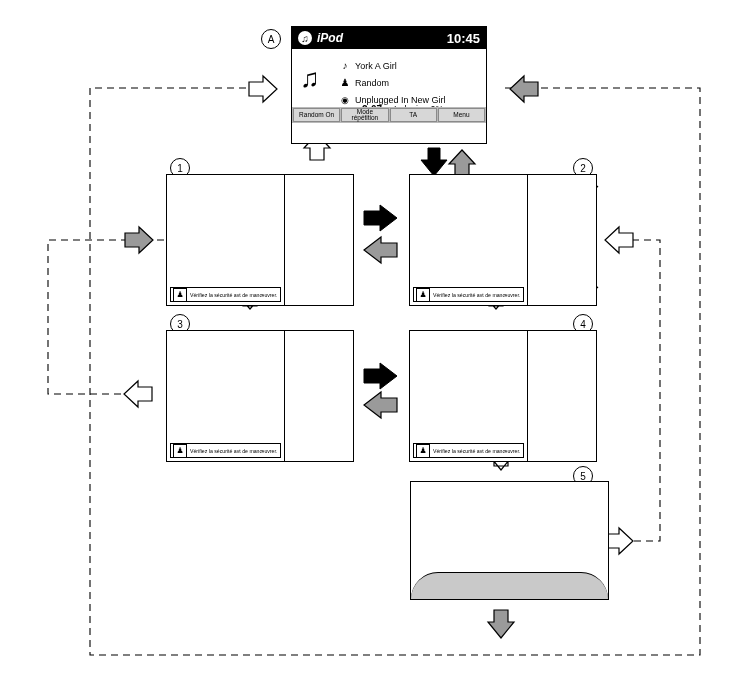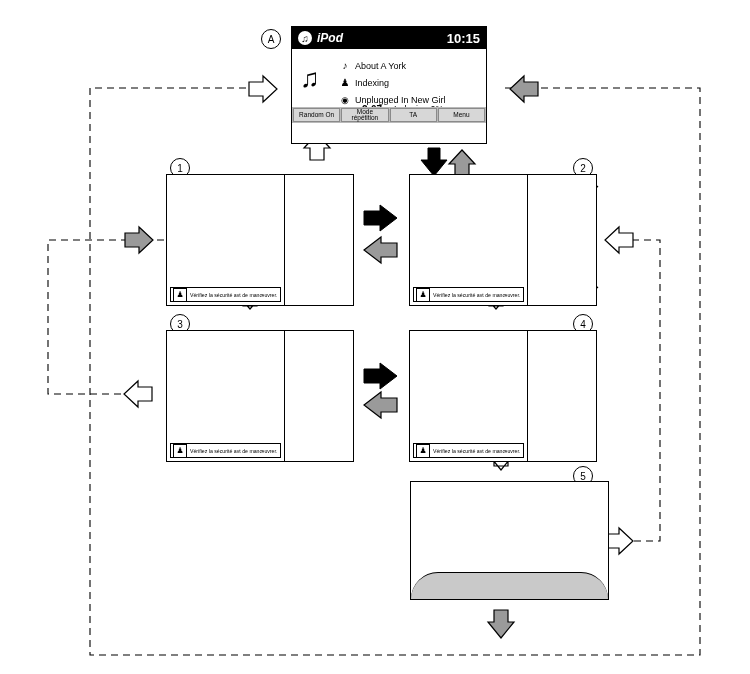--- a/index.html
+++ b/index.html
@@ -233,32 +233,32 @@
       </g>
     </g>
   </svg>
 
   <div class="num" style="left:261px;top:29px;">A</div>
 
   <div class="ipod">
     <div class="ipod-title">
       <span class="badge">♫</span>
       <span class="name">iPod</span>
-      <span class="clock">10:15</span>
+      <span class="clock">10:45</span>
     </div>
     <div class="ipod-body">
       <span class="note-icon">♫</span>
       <div class="meta">
         <div class="meta-row">
           <span class="g">♪</span>
-          <span class="t">About A York</span>
+          <span class="t">York A Girl</span>
         </div>
         <div class="meta-row">
           <span class="g">♟</span>
-          <span class="t">Indexing</span>
+          <span class="t">Random</span>
         </div>
         <div class="meta-row">
           <span class="g sq">◉</span>
           <span class="t">Unplugged In New Girl</span>
         </div>
       </div>
       <div class="times">
         <span class="a">2:07</span>
         <span class="b">Indexing 0%</span>
       </div>

